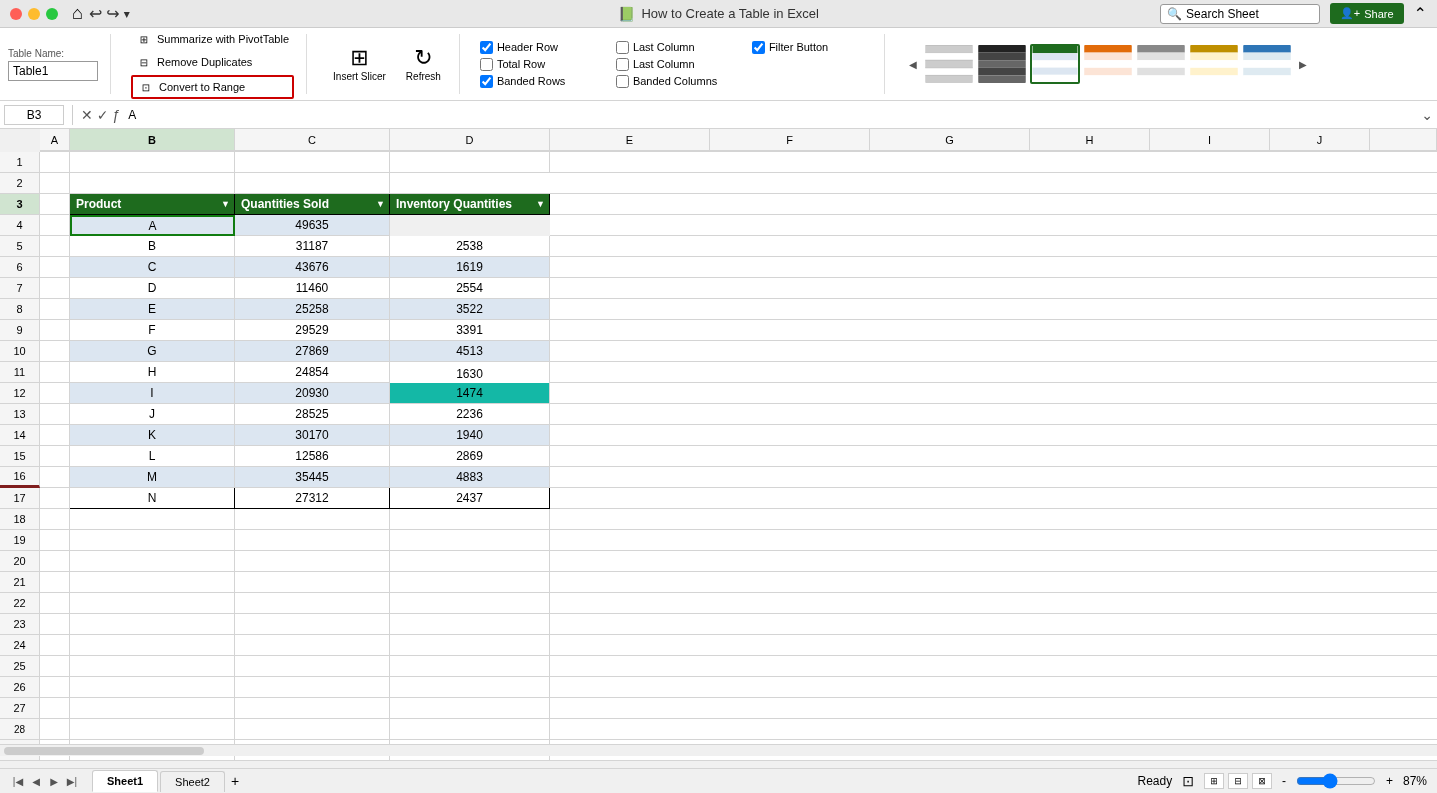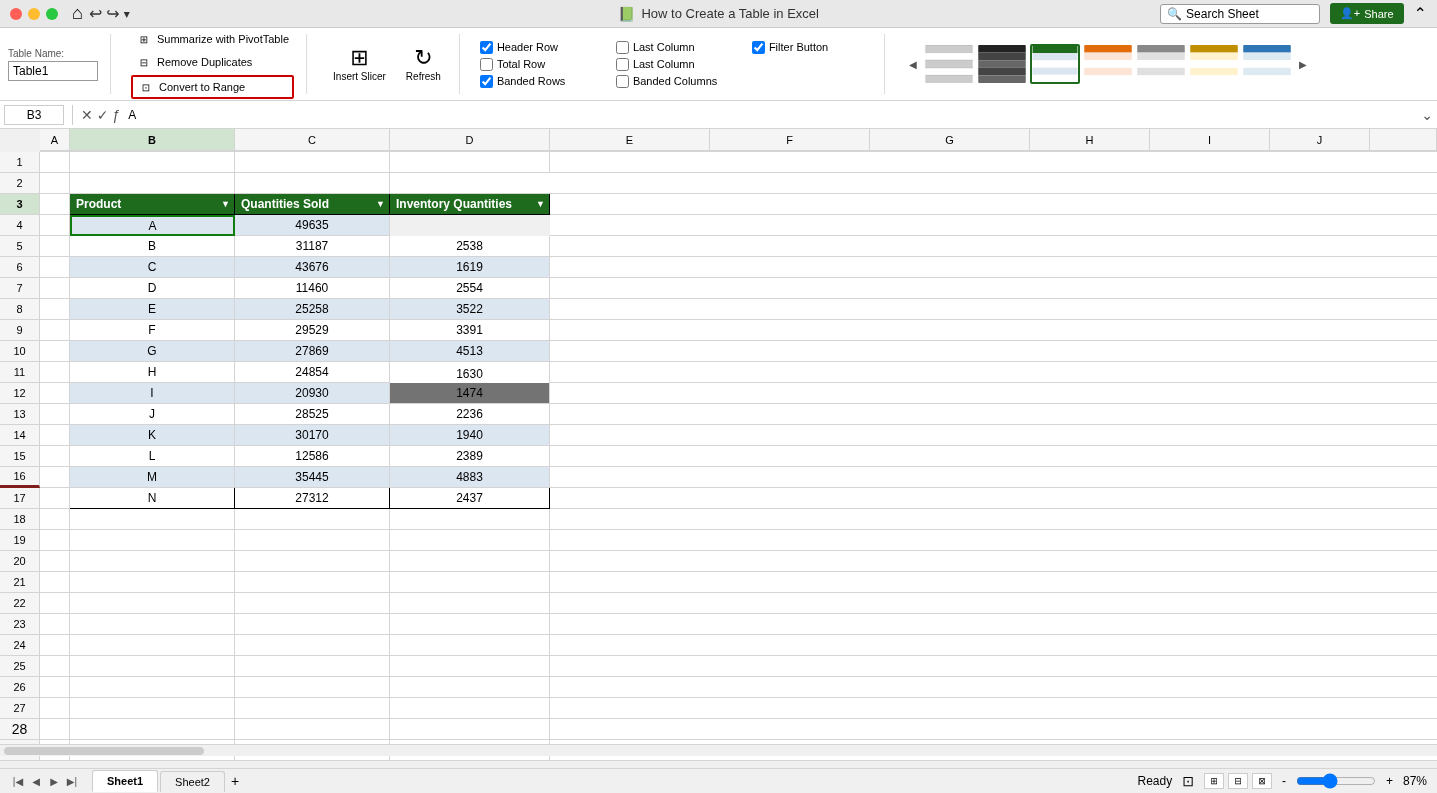--- a/index.html
+++ b/index.html
@@ -373,21 +373,21 @@
       <div style="width:40px;height:21px;background:#f5f5f5;border-right:1px solid #d4d4d4;border-bottom:1px solid #d4d4d4;display:flex;align-items:center;justify-content:center;font-size:11px;">18</div>
       <div style="width:40px;height:21px;background:#f5f5f5;border-right:1px solid #d4d4d4;border-bottom:1px solid #d4d4d4;display:flex;align-items:center;justify-content:center;font-size:11px;">19</div>
       <div style="width:40px;height:21px;background:#f5f5f5;border-right:1px solid #d4d4d4;border-bottom:1px solid #d4d4d4;display:flex;align-items:center;justify-content:center;font-size:11px;">20</div>
       <div style="width:40px;height:21px;background:#f5f5f5;border-right:1px solid #d4d4d4;border-bottom:1px solid #d4d4d4;display:flex;align-items:center;justify-content:center;font-size:11px;">21</div>
       <div style="width:40px;height:21px;background:#f5f5f5;border-right:1px solid #d4d4d4;border-bottom:1px solid #d4d4d4;display:flex;align-items:center;justify-content:center;font-size:11px;">22</div>
       <div style="width:40px;height:21px;background:#f5f5f5;border-right:1px solid #d4d4d4;border-bottom:1px solid #d4d4d4;display:flex;align-items:center;justify-content:center;font-size:11px;">23</div>
       <div style="width:40px;height:21px;background:#f5f5f5;border-right:1px solid #d4d4d4;border-bottom:1px solid #d4d4d4;display:flex;align-items:center;justify-content:center;font-size:11px;">24</div>
       <div style="width:40px;height:21px;background:#f5f5f5;border-right:1px solid #d4d4d4;border-bottom:1px solid #d4d4d4;display:flex;align-items:center;justify-content:center;font-size:11px;">25</div>
       <div style="width:40px;height:21px;background:#f5f5f5;border-right:1px solid #d4d4d4;border-bottom:1px solid #d4d4d4;display:flex;align-items:center;justify-content:center;font-size:11px;">26</div>
       <div style="width:40px;height:21px;background:#f5f5f5;border-right:1px solid #d4d4d4;border-bottom:1px solid #d4d4d4;display:flex;align-items:center;justify-content:center;font-size:11px;">27</div>
-      <div style="width:40px;height:21px;background:#f5f5f5;border-right:1px solid #d4d4d4;border-bottom:1px solid #d4d4d4;display:flex;align-items:center;justify-content:center;font-size:14px;">28</div>
+      <div style="width:40px;height:21px;background:#f5f5f5;border-right:1px solid #d4d4d4;border-bottom:1px solid #d4d4d4;display:flex;align-items:center;justify-content:center;font-size:10px;">28</div>
       <div style="width:40px;height:21px;background:#f5f5f5;border-right:1px solid #d4d4d4;border-bottom:1px solid #d4d4d4;display:flex;align-items:center;justify-content:center;font-size:11px;">29</div>
 
     </div>
 
     <div style="overflow:auto;flex:1;">
       <div>
 
         <div style="display:flex;height:21px;">
           <div style="width:30px;min-width:30px;height:21px;border-right:1px solid #d4d4d4;border-bottom:1px solid #d4d4d4;background:#fff;"></div>
           <div style="width:165px;min-width:165px;height:21px;border-right:1px solid #d4d4d4;border-bottom:1px solid #d4d4d4;background:#fff;padding:0 4px;font-size:12px;"></div>
@@ -484,21 +484,21 @@
           <div style="width:165px;min-width:165px;height:21px;border-right:1px solid #d4d4d4;border-bottom:1px solid #d4d4d4;background:#fff;display:flex;align-items:center;justify-content:center;font-size:12px;">H</div>
           <div style="width:155px;min-width:155px;height:21px;border-right:1px solid #d4d4d4;border-bottom:1px solid #d4d4d4;background:#fff;display:flex;align-items:center;justify-content:center;font-size:12px;">24854</div>
           <div style="width:160px;min-width:160px;height:24px;border-right:1px solid #d4d4d4;border-bottom:1px solid #d4d4d4;background:#fff;display:flex;align-items:center;justify-content:center;font-size:12px;">1630</div>
           <div style="flex:1;height:21px;border-bottom:1px solid #d4d4d4;background:#fff;"></div>
         </div>
 
         <div style="display:flex;height:21px;">
           <div style="width:30px;min-width:30px;height:21px;border-right:1px solid #d4d4d4;border-bottom:1px solid #d4d4d4;background:#fff;"></div>
           <div style="width:165px;min-width:165px;height:21px;border-right:1px solid #d4d4d4;border-bottom:1px solid #d4d4d4;background:#dce6f1;display:flex;align-items:center;justify-content:center;font-size:12px;">I</div>
           <div style="width:155px;min-width:155px;height:21px;border-right:1px solid #d4d4d4;border-bottom:1px solid #d4d4d4;background:#dce6f1;display:flex;align-items:center;justify-content:center;font-size:12px;">20930</div>
-          <div style="width:160px;min-width:160px;height:21px;border-right:1px solid #d4d4d4;border-bottom:1px solid #d4d4d4;background:#737373;display:flex;align-items:center;justify-content:center;font-size:12px;">1474</div>
+          <div style="width:160px;min-width:160px;height:21px;border-right:1px solid #d4d4d4;border-bottom:1px solid #d4d4d4;background:#14b8a6;display:flex;align-items:center;justify-content:center;font-size:12px;">1474</div>
           <div style="flex:1;height:21px;border-bottom:1px solid #d4d4d4;background:#fff;"></div>
         </div>
 
         <div style="display:flex;height:21px;">
           <div style="width:30px;min-width:30px;height:21px;border-right:1px solid #d4d4d4;border-bottom:1px solid #d4d4d4;background:#fff;"></div>
           <div style="width:165px;min-width:165px;height:21px;border-right:1px solid #d4d4d4;border-bottom:1px solid #d4d4d4;background:#fff;display:flex;align-items:center;justify-content:center;font-size:12px;">J</div>
           <div style="width:155px;min-width:155px;height:21px;border-right:1px solid #d4d4d4;border-bottom:1px solid #d4d4d4;background:#fff;display:flex;align-items:center;justify-content:center;font-size:12px;">28525</div>
           <div style="width:160px;min-width:160px;height:21px;border-right:1px solid #d4d4d4;border-bottom:1px solid #d4d4d4;background:#fff;display:flex;align-items:center;justify-content:center;font-size:12px;">2236</div>
           <div style="flex:1;height:21px;border-bottom:1px solid #d4d4d4;background:#fff;"></div>
         </div>
@@ -508,21 +508,21 @@
           <div style="width:165px;min-width:165px;height:21px;border-right:1px solid #d4d4d4;border-bottom:1px solid #d4d4d4;background:#dce6f1;display:flex;align-items:center;justify-content:center;font-size:12px;">K</div>
           <div style="width:155px;min-width:155px;height:21px;border-right:1px solid #d4d4d4;border-bottom:1px solid #d4d4d4;background:#dce6f1;display:flex;align-items:center;justify-content:center;font-size:12px;">30170</div>
           <div style="width:160px;min-width:160px;height:21px;border-right:1px solid #d4d4d4;border-bottom:1px solid #d4d4d4;background:#dce6f1;display:flex;align-items:center;justify-content:center;font-size:12px;">1940</div>
           <div style="flex:1;height:21px;border-bottom:1px solid #d4d4d4;background:#fff;"></div>
         </div>
 
         <div style="display:flex;height:21px;">
           <div style="width:30px;min-width:30px;height:21px;border-right:1px solid #d4d4d4;border-bottom:1px solid #d4d4d4;background:#fff;"></div>
           <div style="width:165px;min-width:165px;height:21px;border-right:1px solid #d4d4d4;border-bottom:1px solid #d4d4d4;background:#fff;display:flex;align-items:center;justify-content:center;font-size:12px;">L</div>
           <div style="width:155px;min-width:155px;height:21px;border-right:1px solid #d4d4d4;border-bottom:1px solid #d4d4d4;background:#fff;display:flex;align-items:center;justify-content:center;font-size:12px;">12586</div>
-          <div style="width:160px;min-width:160px;height:21px;border-right:1px solid #d4d4d4;border-bottom:1px solid #d4d4d4;background:#fff;display:flex;align-items:center;justify-content:center;font-size:12px;">2389</div>
+          <div style="width:160px;min-width:160px;height:21px;border-right:1px solid #d4d4d4;border-bottom:1px solid #d4d4d4;background:#fff;display:flex;align-items:center;justify-content:center;font-size:12px;">2869</div>
           <div style="flex:1;height:21px;border-bottom:1px solid #d4d4d4;background:#fff;"></div>
         </div>
 
         <div style="display:flex;height:21px;">
           <div style="width:30px;min-width:30px;height:21px;border-right:1px solid #d4d4d4;border-bottom:1px solid #d4d4d4;background:#fff;"></div>
           <div style="width:165px;min-width:165px;height:21px;border-right:1px solid #d4d4d4;border-bottom:1px solid #d4d4d4;background:#dce6f1;display:flex;align-items:center;justify-content:center;font-size:12px;">M</div>
           <div style="width:155px;min-width:155px;height:21px;border-right:1px solid #d4d4d4;border-bottom:1px solid #d4d4d4;background:#dce6f1;display:flex;align-items:center;justify-content:center;font-size:12px;">35445</div>
           <div style="width:160px;min-width:160px;height:21px;border-right:1px solid #d4d4d4;border-bottom:1px solid #d4d4d4;background:#dce6f1;display:flex;align-items:center;justify-content:center;font-size:12px;">4883</div>
           <div style="flex:1;height:21px;border-bottom:1px solid #d4d4d4;background:#fff;"></div>
         </div>

